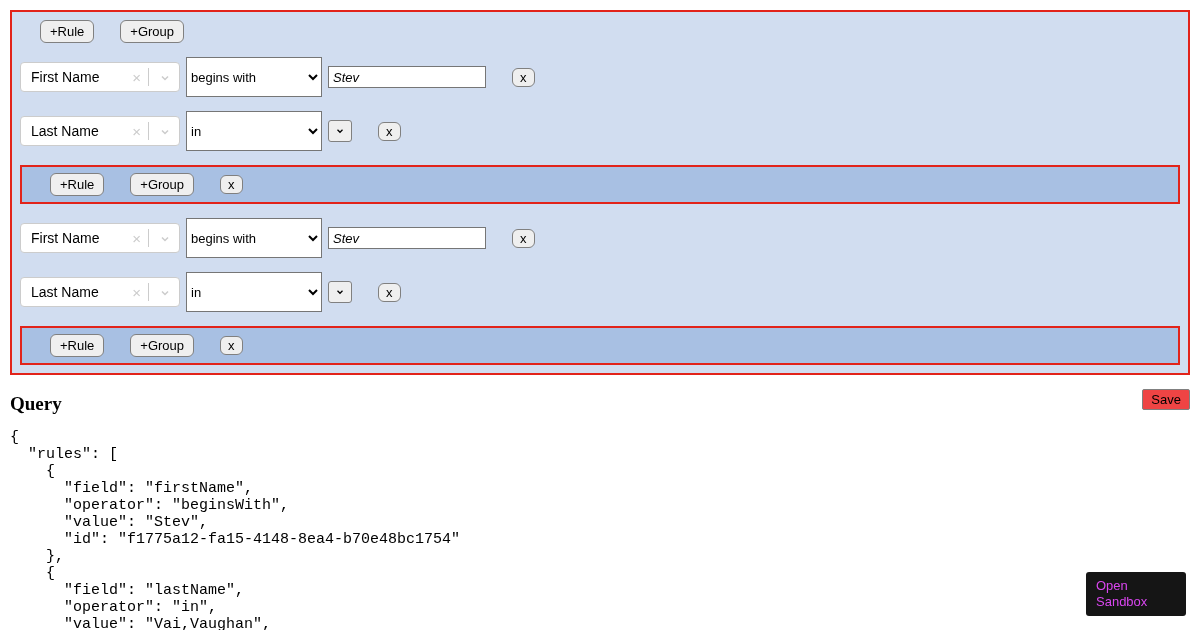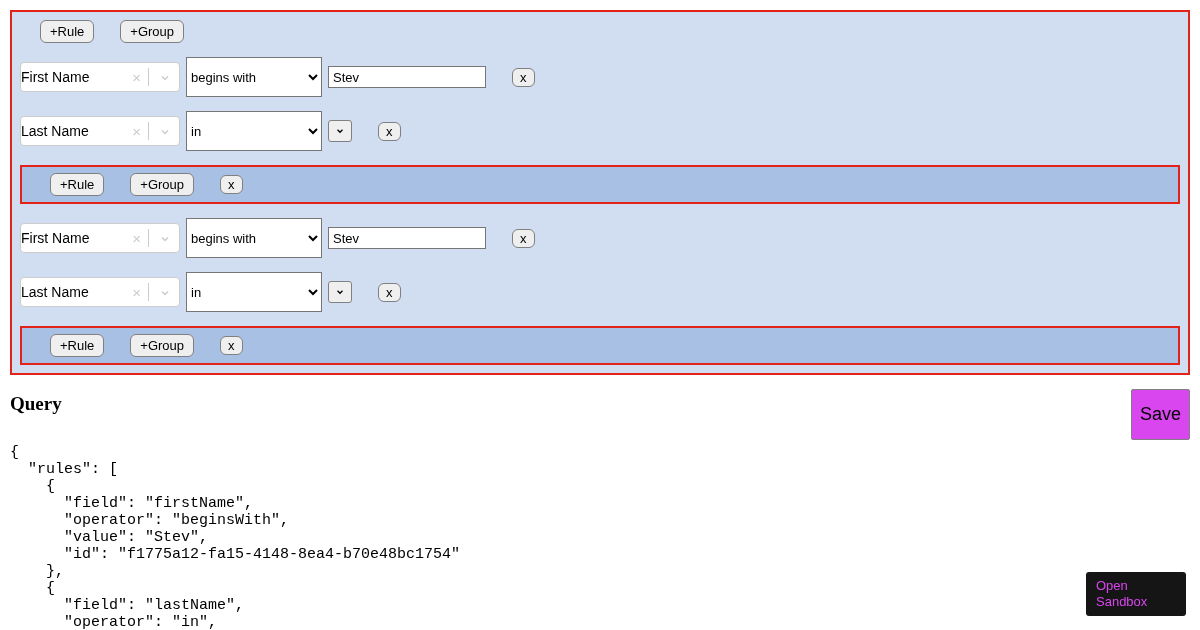--- a/index.html
+++ b/index.html
@@ -50,20 +50,21 @@
   }
   .field-select {
     position: relative;
     background: #fff;
     border: 1px solid #ccc;
     border-radius: 4px;
     height: 30px;
     width: 160px;
     display: flex;
     align-items: center;
+    padding-left: 10px;
     font-size: 14px;
   }
   .field-select .clear {
     position: absolute;
     right: 38px;
     color: #ccc;
     font-size: 15px;
     cursor: pointer;
   }
   .field-select .sep {
@@ -87,20 +88,21 @@
     background:#fff;
     width: 136px;
   }
   input.val-input {
     height: 22px;
     font-size: 13px;
     font-family: inherit;
     border: 1px solid #767676;
     width: 158px;
     padding: 9px 4px;
+    font-style: italic;
   }
   .chev-btn {
     height: 22px;
     width: 24px;
     border: 1px solid #808080;
     border-radius: 3px;
     background:#efefef;
     display:flex;
     align-items:center;
     justify-content:center;
@@ -119,25 +121,25 @@
     margin: 4px 0 10px 0;
     font-family: "Times New Roman", serif;
   }
   pre.json {
     font-family: "Courier New", monospace;
     font-size: 15px;
     margin: 4px 0 0 0;
     white-space: pre;
   }
   .save-btn {
-    background:#d946ef;
+    background:#ef4444;
     border:1px solid #808080;
     border-radius:2px;
-    padding:14px 8px;
-    font-size:18px;
+    padding:2px 8px;
+    font-size:13px;
     cursor:pointer;
   }
   .sandbox-btn {
     position: fixed;
     right: 14px;
     bottom: 14px;
     background: #151515;
     color: #d946ef;
     font-size: 13px;
     padding: 6px 10px;

